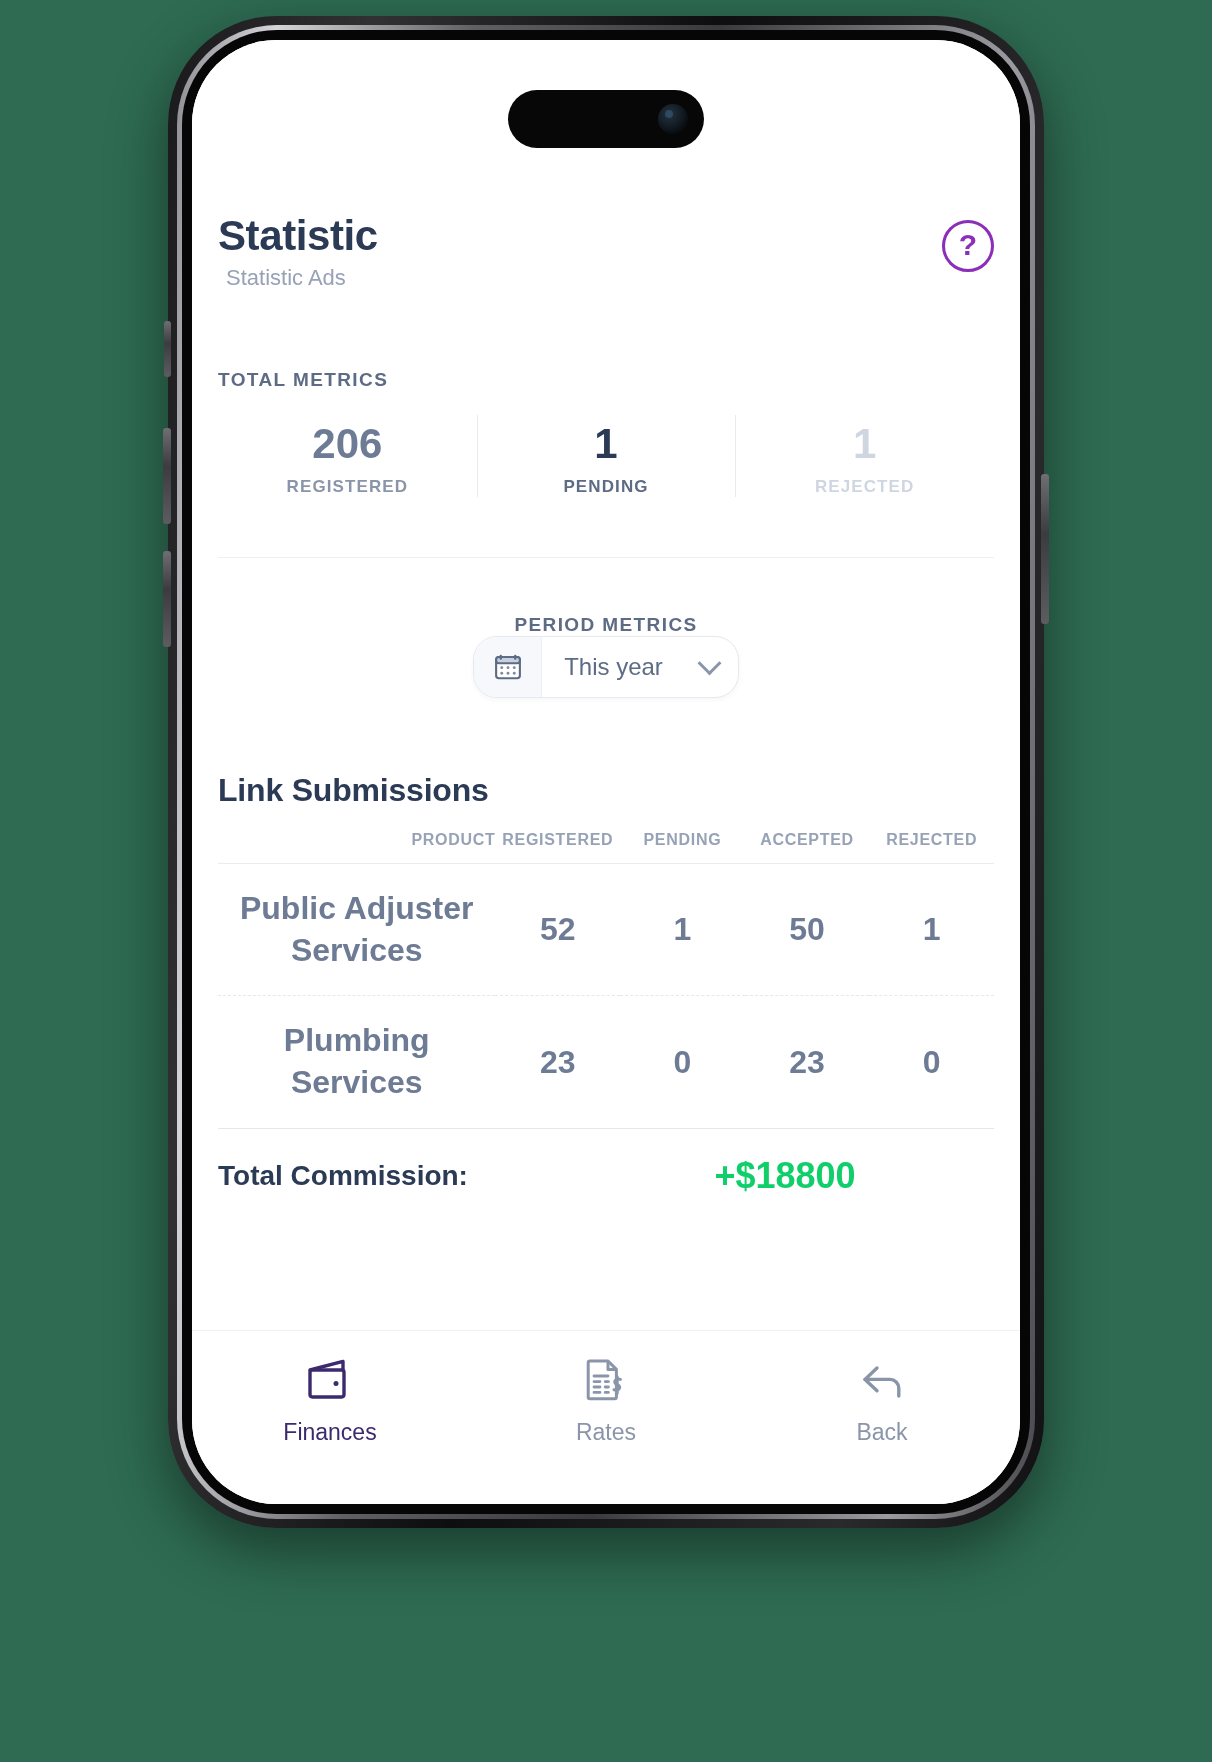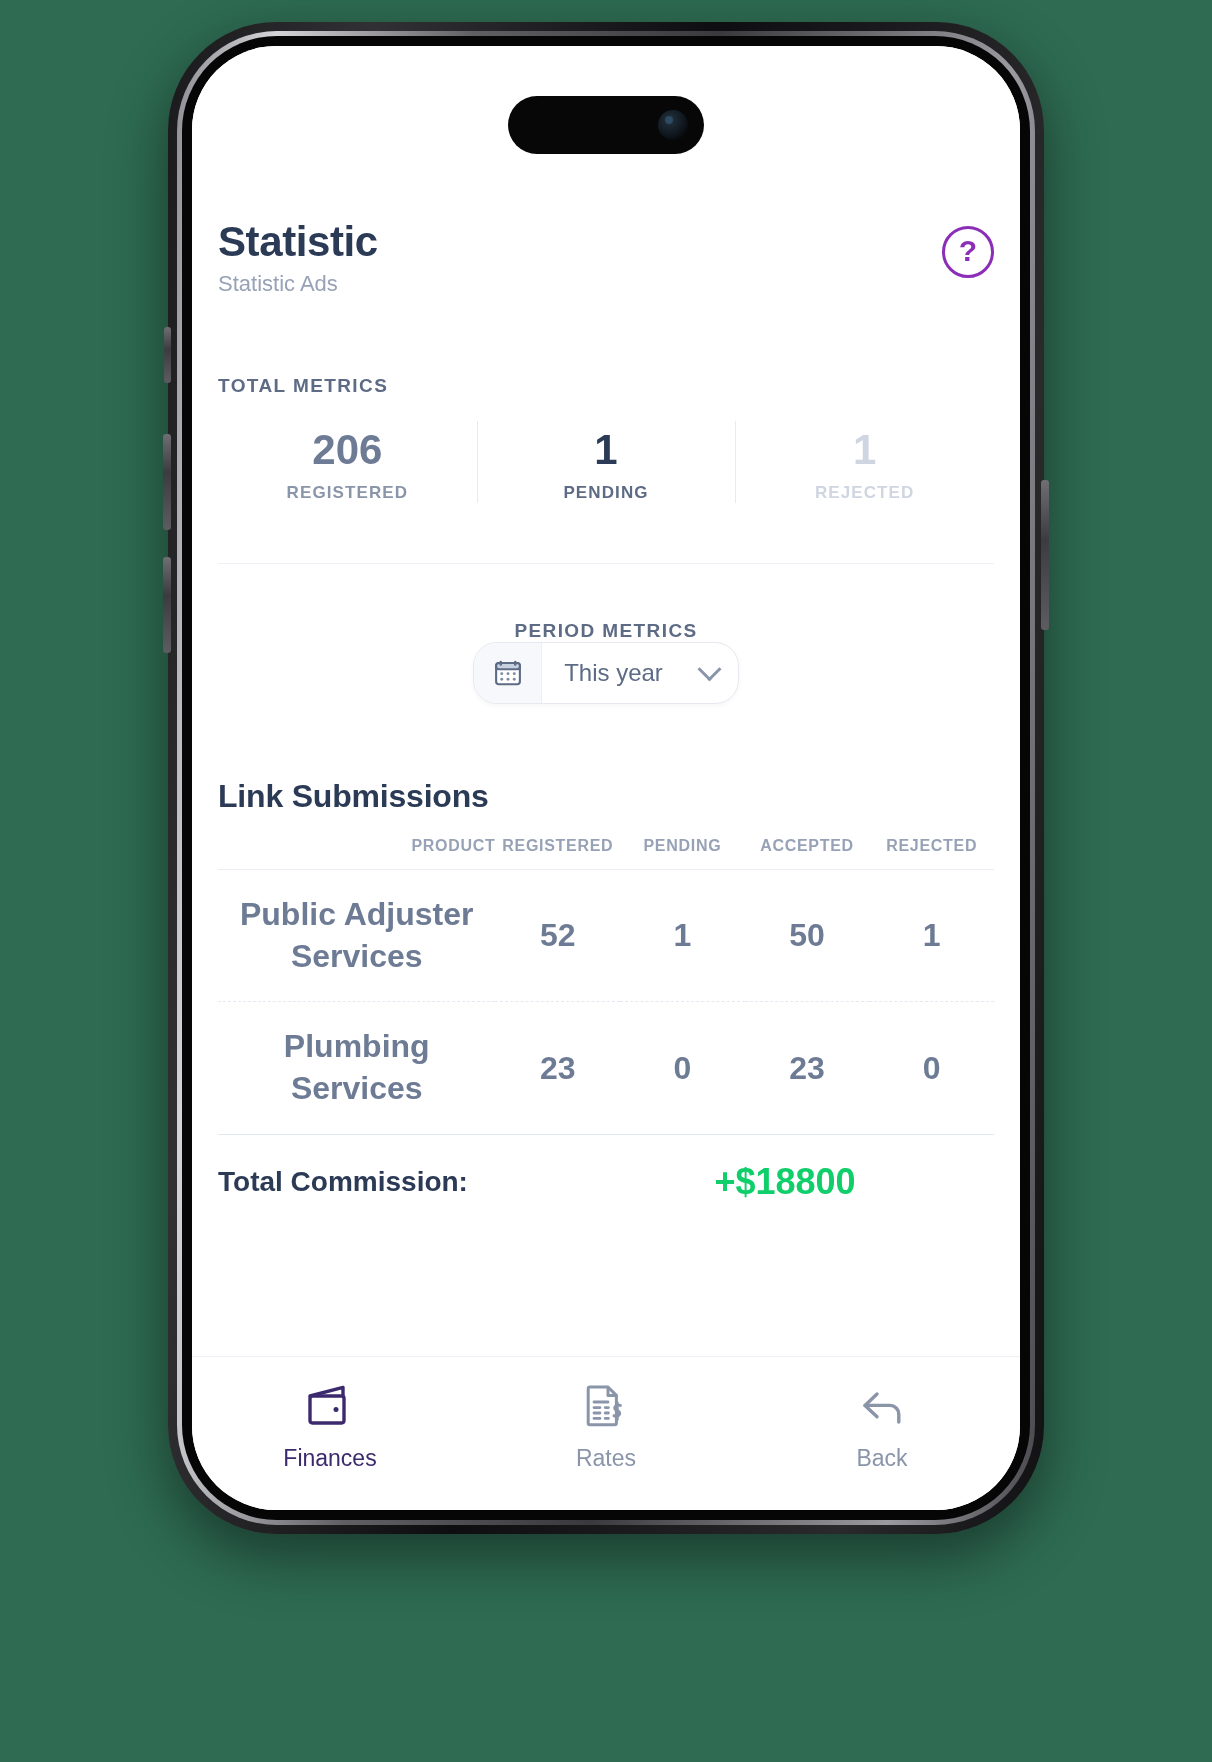--- a/index.html
+++ b/index.html
@@ -13,21 +13,21 @@
   body {
     background: #2e6b52;
     font-family: "Liberation Sans", sans-serif;
     position: relative;
   }
 
   
   .phone-wrap {
     position: absolute;
     left: 168px;
-    top: 22px;
+    top: 16px;
     width: 876px;
     height: 1512px;
   }
 
   .phone-outer {
     position: absolute;
     inset: 0;
     border-radius: 108px;
     background: linear-gradient(100deg, #1a1a1c 0%, #313134 18%, #0e0e10 48%, #2a2a2d 82%, #111113 100%);
     box-shadow: 0 22px 60px rgba(0,0,0,0.45);
@@ -122,20 +122,21 @@
     font-weight: 700;
     color: #2b3a55;
     letter-spacing: -0.4px;
     line-height: 1.12;
   }
   .page-subtitle {
     font-size: 22px;
     color: #97a2b6;
     margin-top: 6px;
     font-weight: 400;
+    margin-left: 8px;
   }
   .help-btn {
     margin-top: 8px;
     width: 52px; height: 52px;
     border-radius: 50%;
     border: 3px solid #8c2fb8;
     display: flex;
     align-items: center;
     justify-content: center;
     flex: none;
@@ -314,21 +315,21 @@
     font-weight: 700;
     color: #10cf6b;
     flex: 1 1 auto;
     text-align: center;
     padding-right: 74px;
   }
 
   
   .tabbar {
     flex: none;
-    height: 154px;
+    height: 174px;
     border-top: 1px solid #eef1f5;
     display: flex;
     align-items: flex-start;
     padding-top: 22px;
   }
   .tab {
     flex: 1 1 0;
     display: flex;
     flex-direction: column;
     align-items: center;

